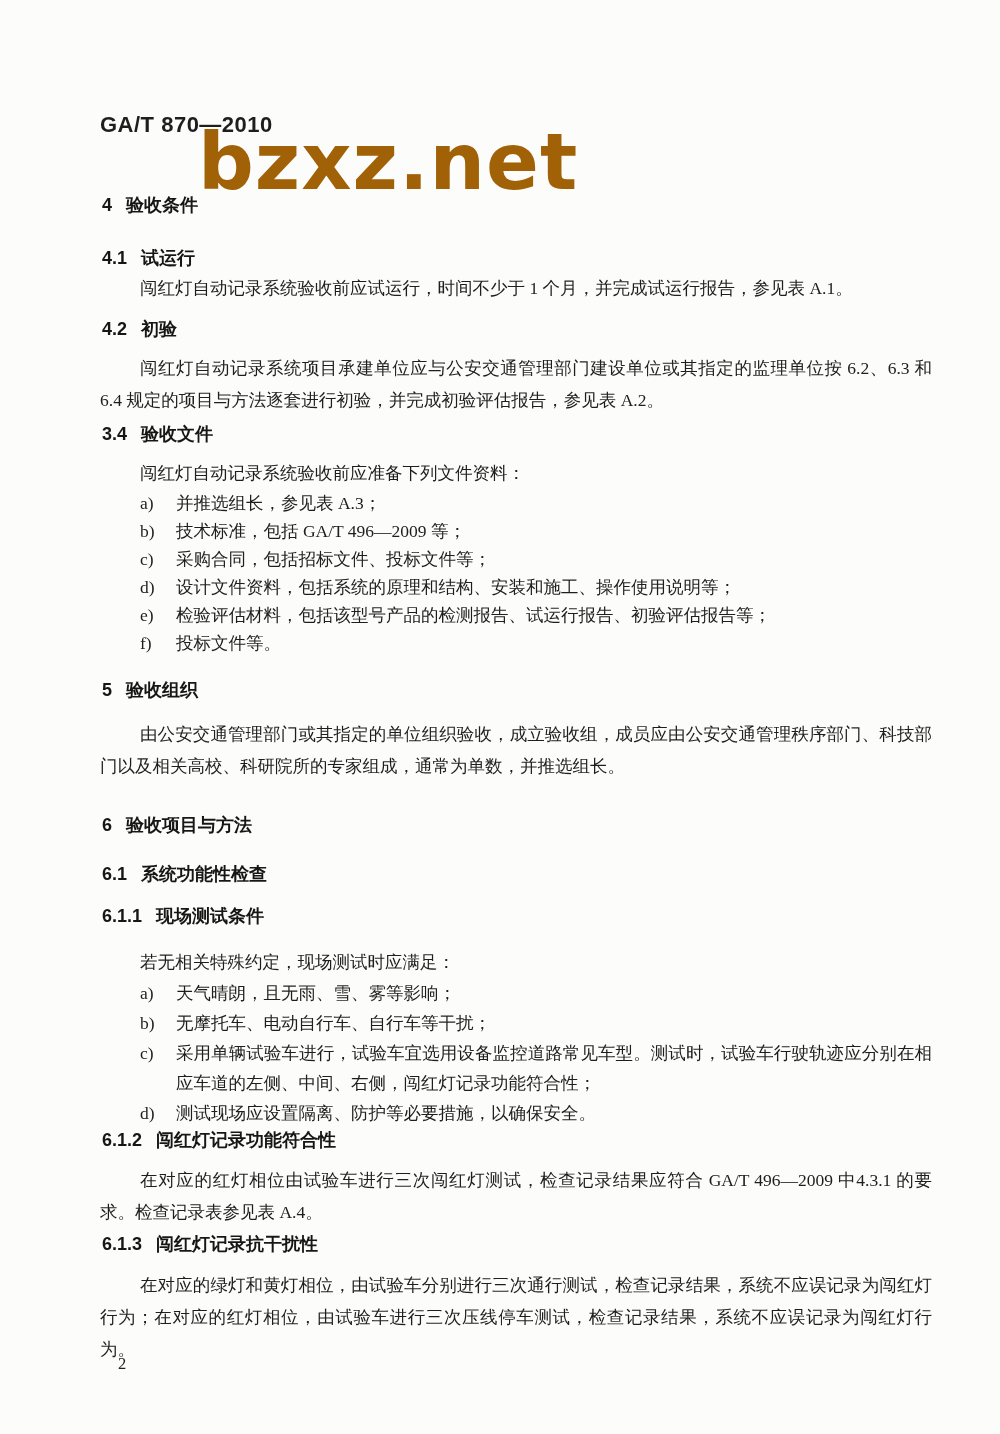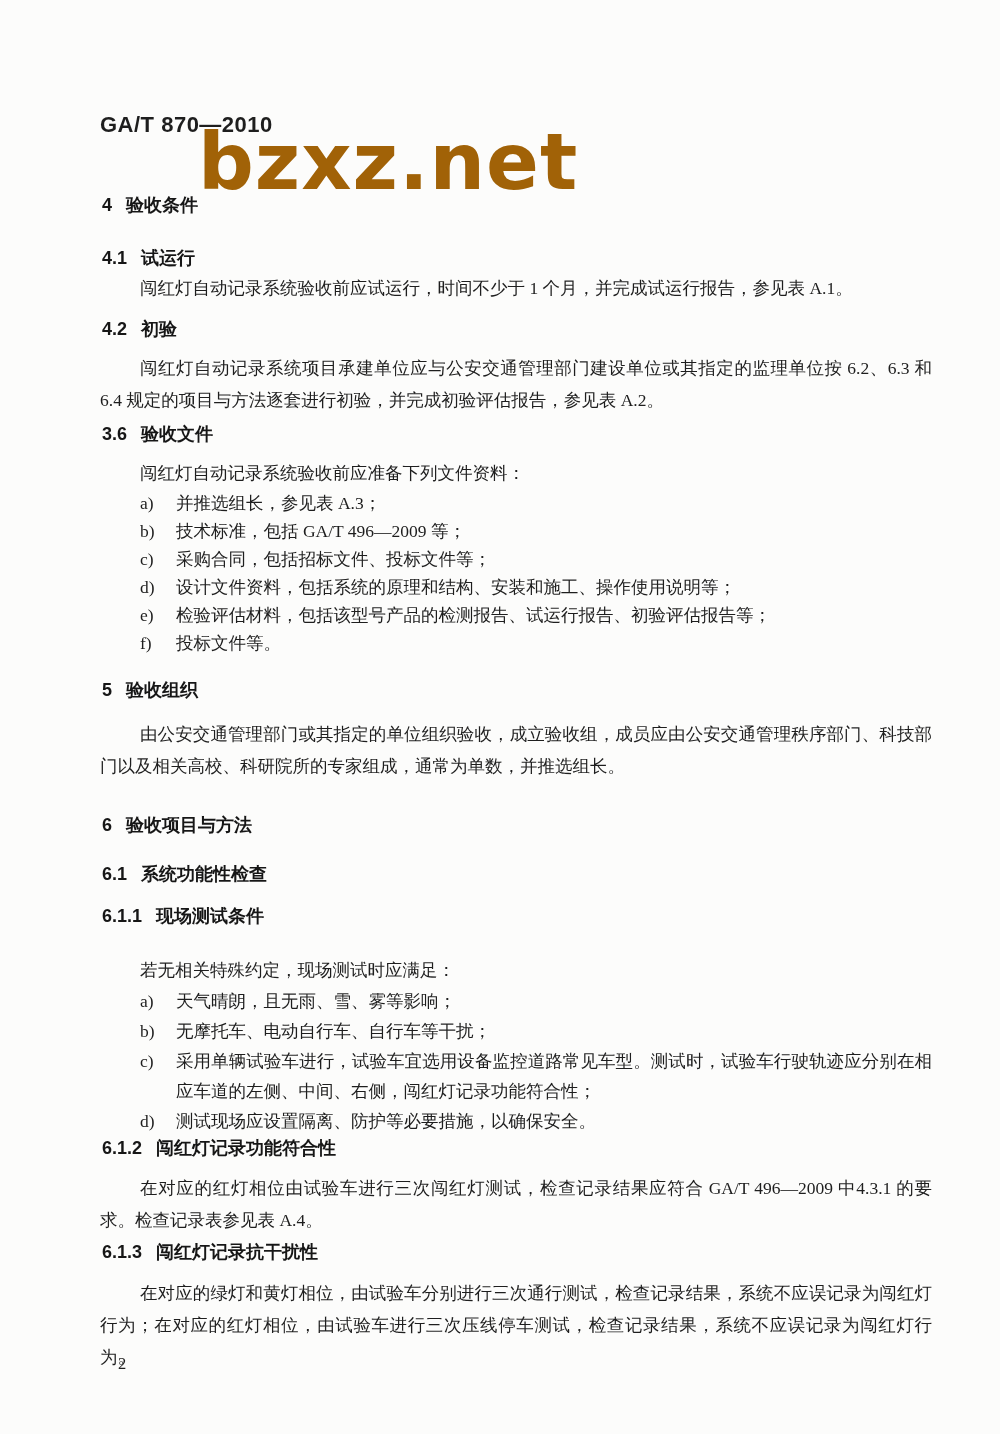--- a/index.html
+++ b/index.html
@@ -50,21 +50,21 @@
   .mt-p41{}
   .mt-h42{margin-top:13px}
   .mt-p42{margin-top:11px}
   .mt-h43{margin-top:6px}
   .mt-p43i{margin-top:11px}
   .mt-h5{margin-top:21px}
   .mt-p5{margin-top:16px}
   .mt-h6{margin-top:31px}
   .mt-h61{margin-top:25px}
   .mt-h611{margin-top:18px}
-  .mt-p611i{margin-top:26px}
+  .mt-p611i{margin-top:18px}
   .mt-h612{margin-top:0}
   .mt-p612{margin-top:12px}
   .mt-h613{margin-top:4px}
   .mt-p613{margin-top:13px}
 </style>
 </head>
 <body>
 
 <div class="watermark">bzxz.net</div>
 
@@ -75,21 +75,21 @@
   <h2 class="h mt-h4"><span class="h-num">4</span><span class="h-title">验收条件</span></h2>
 
   <h3 class="h mt-h41"><span class="h-num">4.1</span><span class="h-title">试运行</span></h3>
 
   <p class="para mt-p41">闯红灯自动记录系统验收前应试运行，时间不少于 1 个月，并完成试运行报告，参见表 A.1。</p>
 
   <h3 class="h mt-h42"><span class="h-num">4.2</span><span class="h-title">初验</span></h3>
 
   <p class="para mt-p42">闯红灯自动记录系统项目承建单位应与公安交通管理部门建设单位或其指定的监理单位按 6.2、6.3 和 6.4 规定的项目与方法逐套进行初验，并完成初验评估报告，参见表 A.2。</p>
 
-  <h3 class="h mt-h43"><span class="h-num">3.6</span><span class="h-title">验收文件</span></h3>
+  <h3 class="h mt-h43"><span class="h-num">3.4</span><span class="h-title">验收文件</span></h3>
 
   <p class="para mt-p43i">闯红灯自动记录系统验收前应准备下列文件资料：</p>
 
   <ul class="list lh28">
     <li class="list-item">
         <span class="item-label">a)</span>
         <span class="item-text">并推选组长，参见表 A.3；</span>
       </li>
     <li class="list-item">
         <span class="item-label">b)</span>

